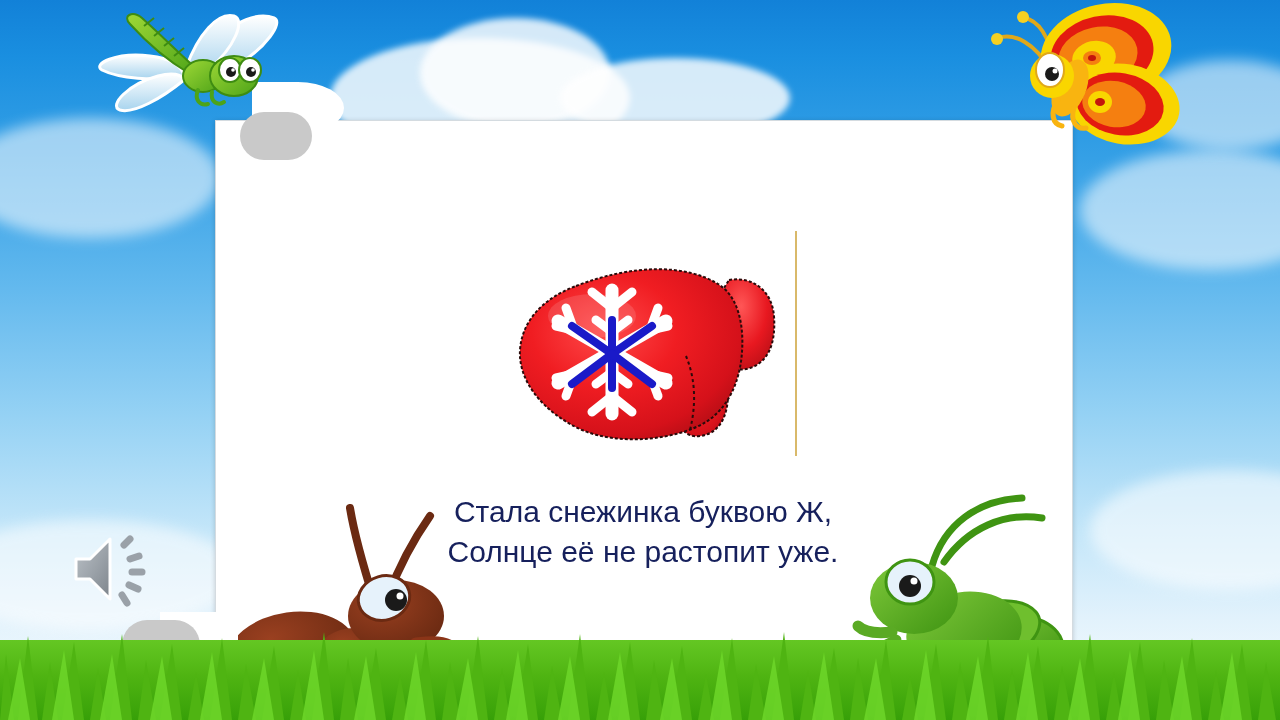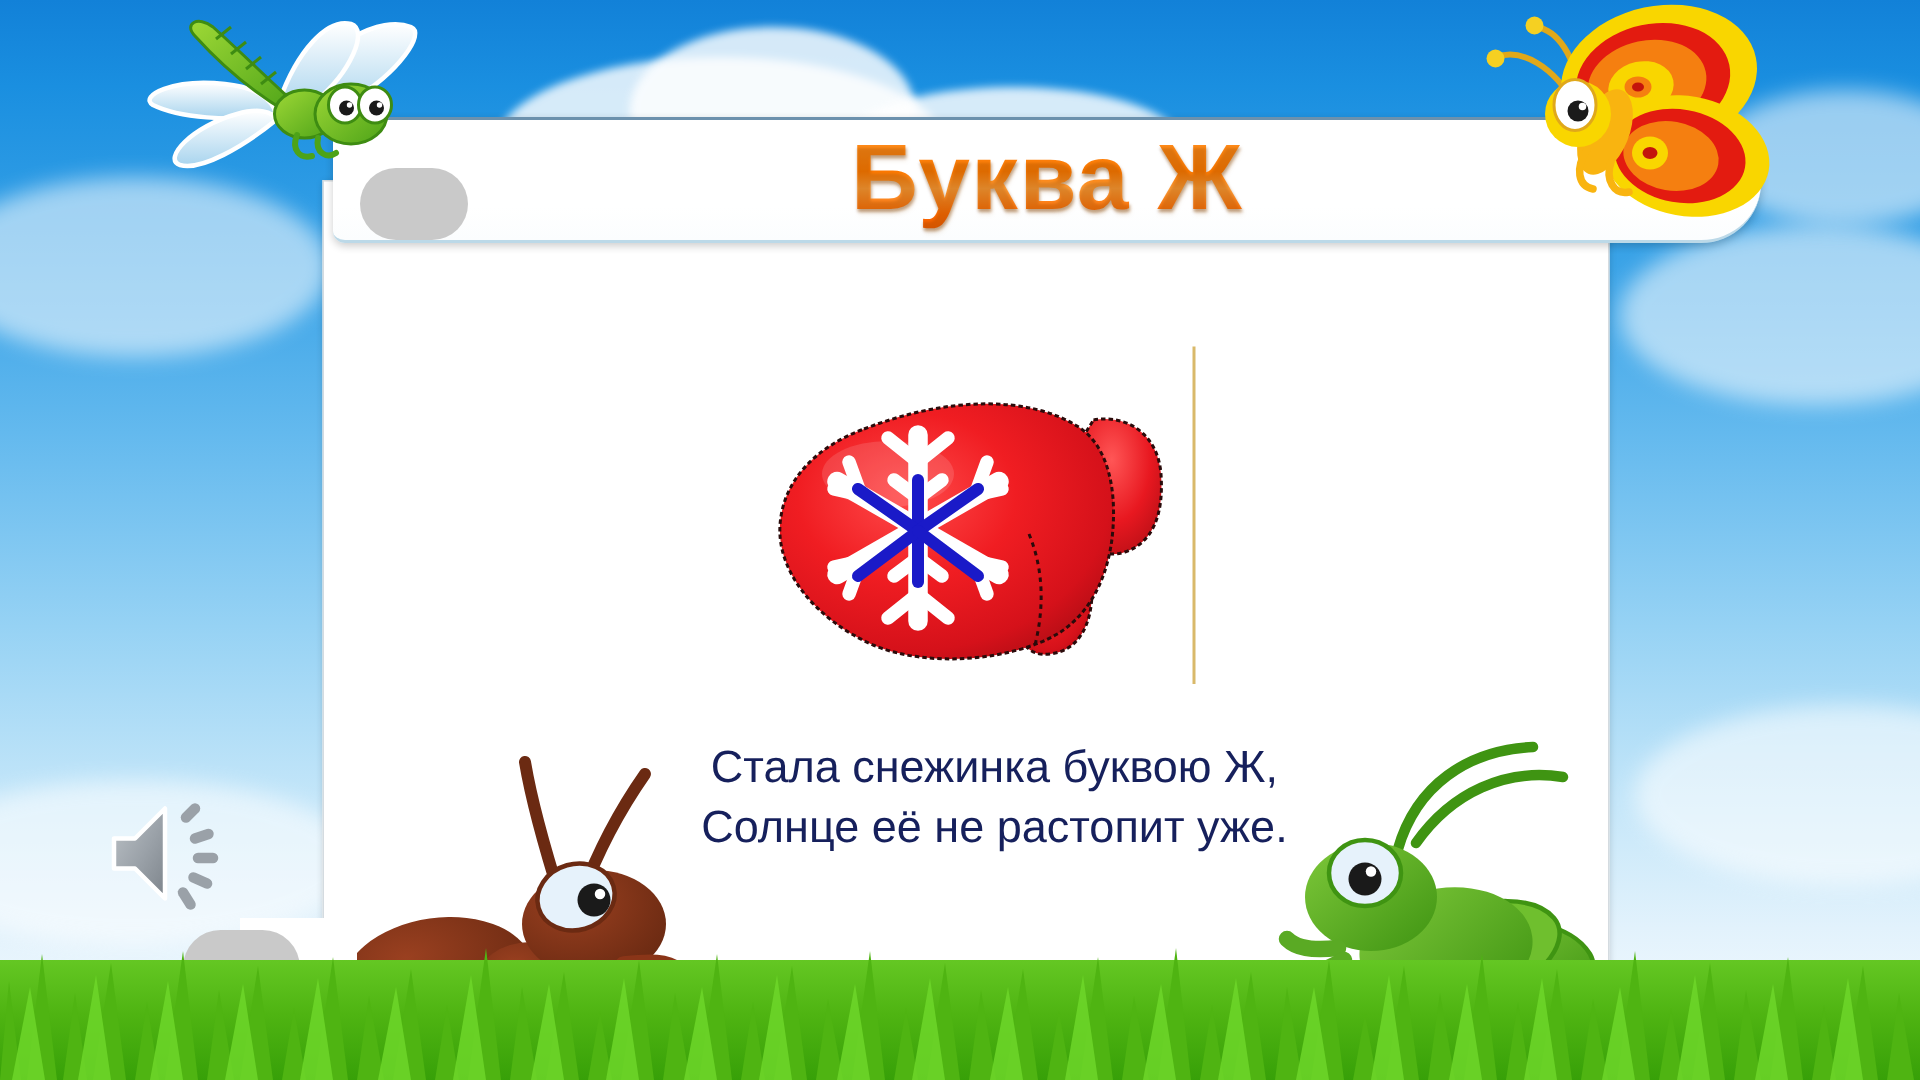--- a/index.html
+++ b/index.html
@@ -154,21 +154,20 @@
     position: absolute;
     left: 215px;
     top: 492px;
     width: 856px;
     text-align: center;
     color: #16205c;
     font-family: "Liberation Sans", sans-serif;
     font-size: 30px;
     line-height: 40px;
     white-space: pre-line;
-    padding-left: 20px;
   }
 
   
   .speaker-icon {
     position: absolute;
     left: 72px;
     top: 527px;
     width: 92px;
     height: 84px;
   }
@@ -188,23 +187,20 @@
   <div class="cloud" style="left:420px;  top:18px;  width:190px; height:110px;"></div>
   <div class="cloud" style="left:560px;  top:58px;  width:230px; height:80px;"></div>
   <div class="cloud soft" style="left:-40px; top:118px; width:260px; height:120px;"></div>
   <div class="cloud soft" style="left:1080px;top:150px; width:260px; height:120px;"></div>
   <div class="cloud soft" style="left:1140px;top:60px;  width:180px; height:90px;"></div>
   <div class="cloud soft" style="left:-60px; top:520px; width:300px; height:110px;"></div>
   <div class="cloud soft" style="left:1090px;top:470px; width:280px; height:120px;"></div>
 
   <div class="content-panel"></div>
 
-  <div class="title-bar">
-    <div class="title-text">Буква Ж</div>
-  </div>
 
   <div class="ph-top-box"></div>
   <div class="grey-pill ph-top"></div>
   <div class="ph-bottom-box"></div>
   <div class="grey-pill ph-bottom"></div>
 
   <div class="gold-rule"></div>
 
   <div class="mitten-wrap">
     <svg viewBox="0 0 300 225" width="300" height="225" aria-hidden="true">

